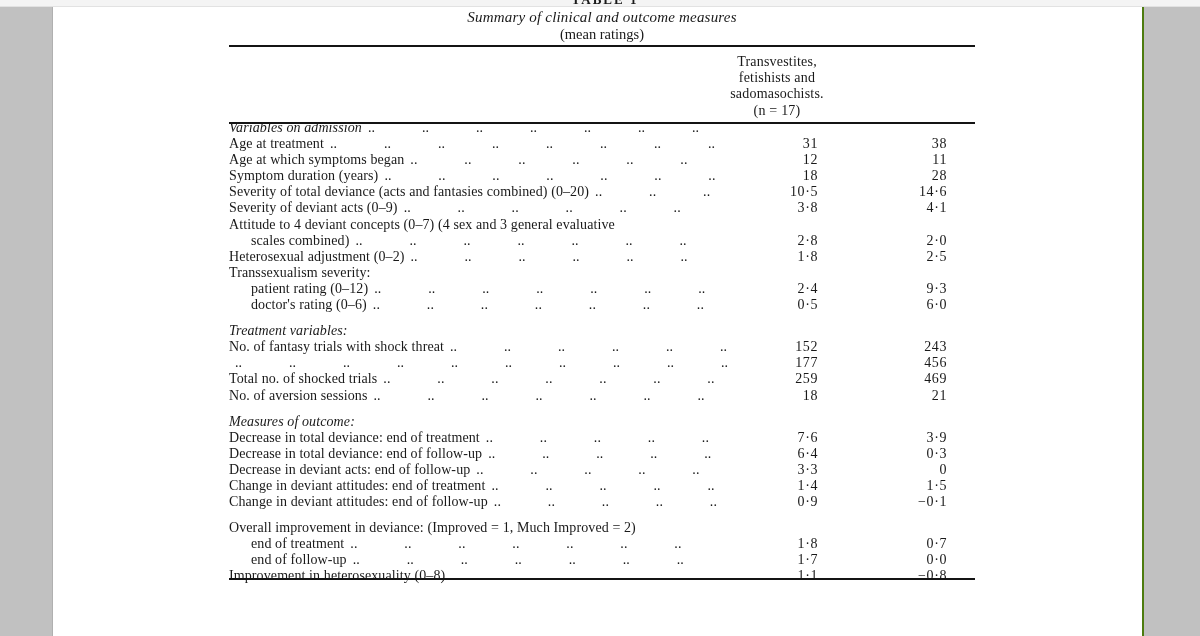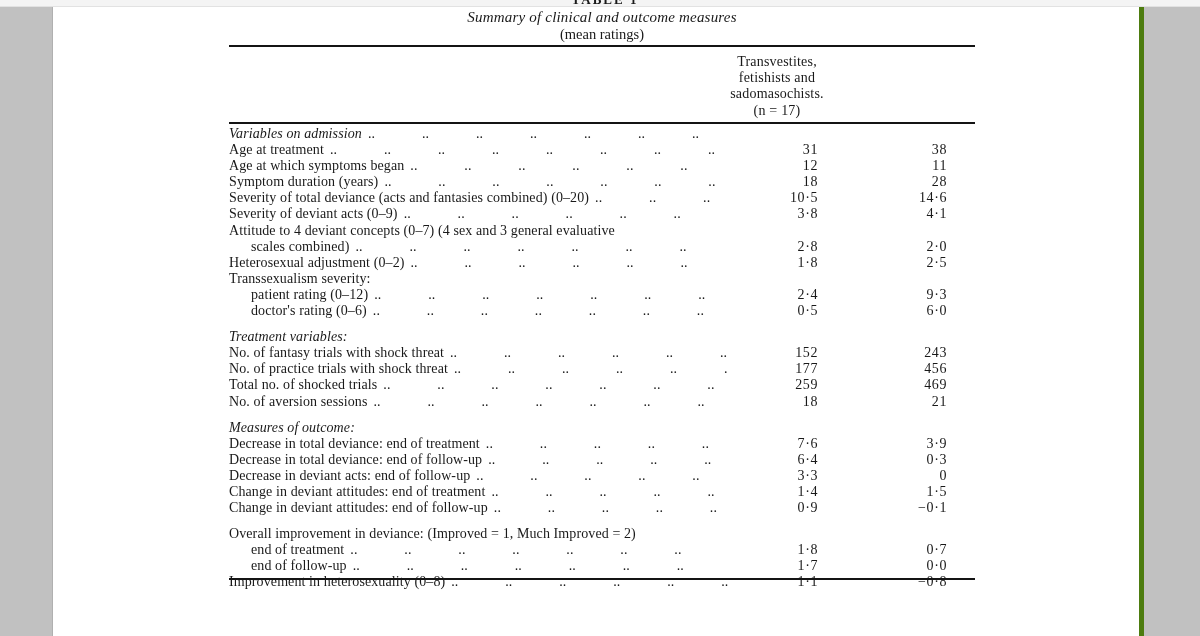--- a/index.html
+++ b/index.html
@@ -9,39 +9,39 @@
   .screen { position:relative; width:1200px; height:636px; background:#c1c1c1; overflow:hidden; }
 
   .top-band { position:absolute; left:0; top:0; width:1200px; height:7px;
               background:#f4f4f4; border-bottom:1px solid #e2e2e2; z-index:3; }
   .clipped-caption { position:absolute; left:560px; top:0; width:90px; height:6px;
                      overflow:hidden; text-align:center; }
   .clipped-caption span { display:block; margin-top:-8px; font-weight:bold; font-size:13px;
                           letter-spacing:2px; color:#1a1a1a; }
 
   .page { position:absolute; left:52px; top:7px; width:1092px; height:629px;
-          background:#ffffff; border-left:1px solid #b0b0b0; border-right:5px solid #4d7c0f; }
+          background:#ffffff; border-left:1px solid #b0b0b0; border-right:2px solid #4d7c0f; }
 
   .doc { position:absolute; left:0; top:0; width:100%; height:100%; color:#191919; }
 
   .title-block { position:absolute; left:176px; top:2px; width:746px; text-align:center; }
   .doc-title { font-style:italic; font-size:15px; line-height:17px; letter-spacing:0.2px; }
   .doc-subtitle { font-size:14.5px; line-height:16px; }
 
   .rule { position:absolute; left:176px; width:746px; background:#141414; }
   .rule-top    { top:38px;  height:2px; }
   .rule-header { top:115px; height:2px; }
   .rule-bottom { top:571px; height:2px; }
 
   .col-header { position:absolute; font-size:14px; line-height:16.2px; text-align:center;
                 white-space:pre-line; letter-spacing:0.2px; }
   .col-header-1 { left:629px; top:47px;  width:190px; }
   .col-header-2 { left:787px; top:79px;  width:150px; }
 
-  .tbody { position:absolute; left:176px; top:119px; width:746px; }
+  .tbody { position:absolute; left:176px; top:113px; width:746px; }
 
   .trow { display:flex; align-items:baseline; line-height:16.1px; font-size:14px;
           letter-spacing:0.1px; }
   .trow.gap { margin-top:10px; }
   .row-label { white-space:nowrap; flex:0 0 auto; }
   .row-label.italic { font-style:italic; }
   .row-label.indent { padding-left:22px; }
   .leader { flex:1 1 auto; overflow:hidden; white-space:nowrap; text-align:right;
             padding-left:6px; color:#191919; min-width:0; }
   .leader.off { visibility:hidden; }
@@ -182,21 +182,20 @@
           </div>
           <div class="trow">
             <span class="row-label">No. of fantasy trials with shock threat</span>
             <span class="leader">..&nbsp;&nbsp;&nbsp;&nbsp;&nbsp;&nbsp;&nbsp;&nbsp;&nbsp;&nbsp;&nbsp;&nbsp;&nbsp;..&nbsp;&nbsp;&nbsp;&nbsp;&nbsp;&nbsp;&nbsp;&nbsp;&nbsp;&nbsp;&nbsp;&nbsp;&nbsp;..&nbsp;&nbsp;&nbsp;&nbsp;&nbsp;&nbsp;&nbsp;&nbsp;&nbsp;&nbsp;&nbsp;&nbsp;&nbsp;..&nbsp;&nbsp;&nbsp;&nbsp;&nbsp;&nbsp;&nbsp;&nbsp;&nbsp;&nbsp;&nbsp;&nbsp;&nbsp;..&nbsp;&nbsp;&nbsp;&nbsp;&nbsp;&nbsp;&nbsp;&nbsp;&nbsp;&nbsp;&nbsp;&nbsp;&nbsp;..&nbsp;&nbsp;&nbsp;&nbsp;&nbsp;&nbsp;&nbsp;&nbsp;&nbsp;&nbsp;&nbsp;&nbsp;&nbsp;..&nbsp;&nbsp;&nbsp;&nbsp;&nbsp;&nbsp;&nbsp;&nbsp;&nbsp;&nbsp;&nbsp;&nbsp;&nbsp;..&nbsp;&nbsp;&nbsp;&nbsp;&nbsp;&nbsp;&nbsp;&nbsp;&nbsp;&nbsp;&nbsp;&nbsp;&nbsp;..&nbsp;&nbsp;&nbsp;&nbsp;&nbsp;&nbsp;&nbsp;&nbsp;&nbsp;&nbsp;&nbsp;&nbsp;&nbsp;..&nbsp;&nbsp;&nbsp;&nbsp;&nbsp;&nbsp;&nbsp;&nbsp;&nbsp;&nbsp;&nbsp;&nbsp;&nbsp;..&nbsp;&nbsp;&nbsp;&nbsp;&nbsp;&nbsp;&nbsp;&nbsp;&nbsp;&nbsp;&nbsp;&nbsp;&nbsp;..&nbsp;&nbsp;&nbsp;&nbsp;&nbsp;&nbsp;&nbsp;&nbsp;&nbsp;&nbsp;&nbsp;&nbsp;&nbsp;..</span>
             <span class="vcell v1">152</span>
             <span class="vspace"></span>
             <span class="vcell v2">243</span>
             <span class="vpad"></span>
           </div>
           <div class="trow">
-            <span class="row-label">No. of practice trials with shock threat</span>
             <span class="leader">..&nbsp;&nbsp;&nbsp;&nbsp;&nbsp;&nbsp;&nbsp;&nbsp;&nbsp;&nbsp;&nbsp;&nbsp;&nbsp;..&nbsp;&nbsp;&nbsp;&nbsp;&nbsp;&nbsp;&nbsp;&nbsp;&nbsp;&nbsp;&nbsp;&nbsp;&nbsp;..&nbsp;&nbsp;&nbsp;&nbsp;&nbsp;&nbsp;&nbsp;&nbsp;&nbsp;&nbsp;&nbsp;&nbsp;&nbsp;..&nbsp;&nbsp;&nbsp;&nbsp;&nbsp;&nbsp;&nbsp;&nbsp;&nbsp;&nbsp;&nbsp;&nbsp;&nbsp;..&nbsp;&nbsp;&nbsp;&nbsp;&nbsp;&nbsp;&nbsp;&nbsp;&nbsp;&nbsp;&nbsp;&nbsp;&nbsp;..&nbsp;&nbsp;&nbsp;&nbsp;&nbsp;&nbsp;&nbsp;&nbsp;&nbsp;&nbsp;&nbsp;&nbsp;&nbsp;..&nbsp;&nbsp;&nbsp;&nbsp;&nbsp;&nbsp;&nbsp;&nbsp;&nbsp;&nbsp;&nbsp;&nbsp;&nbsp;..&nbsp;&nbsp;&nbsp;&nbsp;&nbsp;&nbsp;&nbsp;&nbsp;&nbsp;&nbsp;&nbsp;&nbsp;&nbsp;..&nbsp;&nbsp;&nbsp;&nbsp;&nbsp;&nbsp;&nbsp;&nbsp;&nbsp;&nbsp;&nbsp;&nbsp;&nbsp;..&nbsp;&nbsp;&nbsp;&nbsp;&nbsp;&nbsp;&nbsp;&nbsp;&nbsp;&nbsp;&nbsp;&nbsp;&nbsp;..&nbsp;&nbsp;&nbsp;&nbsp;&nbsp;&nbsp;&nbsp;&nbsp;&nbsp;&nbsp;&nbsp;&nbsp;&nbsp;..&nbsp;&nbsp;&nbsp;&nbsp;&nbsp;&nbsp;&nbsp;&nbsp;&nbsp;&nbsp;&nbsp;&nbsp;&nbsp;..</span>
             <span class="vcell v1">177</span>
             <span class="vspace"></span>
             <span class="vcell v2">456</span>
             <span class="vpad"></span>
           </div>
           <div class="trow">
             <span class="row-label">Total no. of shocked trials</span>
             <span class="leader">..&nbsp;&nbsp;&nbsp;&nbsp;&nbsp;&nbsp;&nbsp;&nbsp;&nbsp;&nbsp;&nbsp;&nbsp;&nbsp;..&nbsp;&nbsp;&nbsp;&nbsp;&nbsp;&nbsp;&nbsp;&nbsp;&nbsp;&nbsp;&nbsp;&nbsp;&nbsp;..&nbsp;&nbsp;&nbsp;&nbsp;&nbsp;&nbsp;&nbsp;&nbsp;&nbsp;&nbsp;&nbsp;&nbsp;&nbsp;..&nbsp;&nbsp;&nbsp;&nbsp;&nbsp;&nbsp;&nbsp;&nbsp;&nbsp;&nbsp;&nbsp;&nbsp;&nbsp;..&nbsp;&nbsp;&nbsp;&nbsp;&nbsp;&nbsp;&nbsp;&nbsp;&nbsp;&nbsp;&nbsp;&nbsp;&nbsp;..&nbsp;&nbsp;&nbsp;&nbsp;&nbsp;&nbsp;&nbsp;&nbsp;&nbsp;&nbsp;&nbsp;&nbsp;&nbsp;..&nbsp;&nbsp;&nbsp;&nbsp;&nbsp;&nbsp;&nbsp;&nbsp;&nbsp;&nbsp;&nbsp;&nbsp;&nbsp;..&nbsp;&nbsp;&nbsp;&nbsp;&nbsp;&nbsp;&nbsp;&nbsp;&nbsp;&nbsp;&nbsp;&nbsp;&nbsp;..&nbsp;&nbsp;&nbsp;&nbsp;&nbsp;&nbsp;&nbsp;&nbsp;&nbsp;&nbsp;&nbsp;&nbsp;&nbsp;..&nbsp;&nbsp;&nbsp;&nbsp;&nbsp;&nbsp;&nbsp;&nbsp;&nbsp;&nbsp;&nbsp;&nbsp;&nbsp;..&nbsp;&nbsp;&nbsp;&nbsp;&nbsp;&nbsp;&nbsp;&nbsp;&nbsp;&nbsp;&nbsp;&nbsp;&nbsp;..&nbsp;&nbsp;&nbsp;&nbsp;&nbsp;&nbsp;&nbsp;&nbsp;&nbsp;&nbsp;&nbsp;&nbsp;&nbsp;..</span>
             <span class="vcell v1">259</span>

